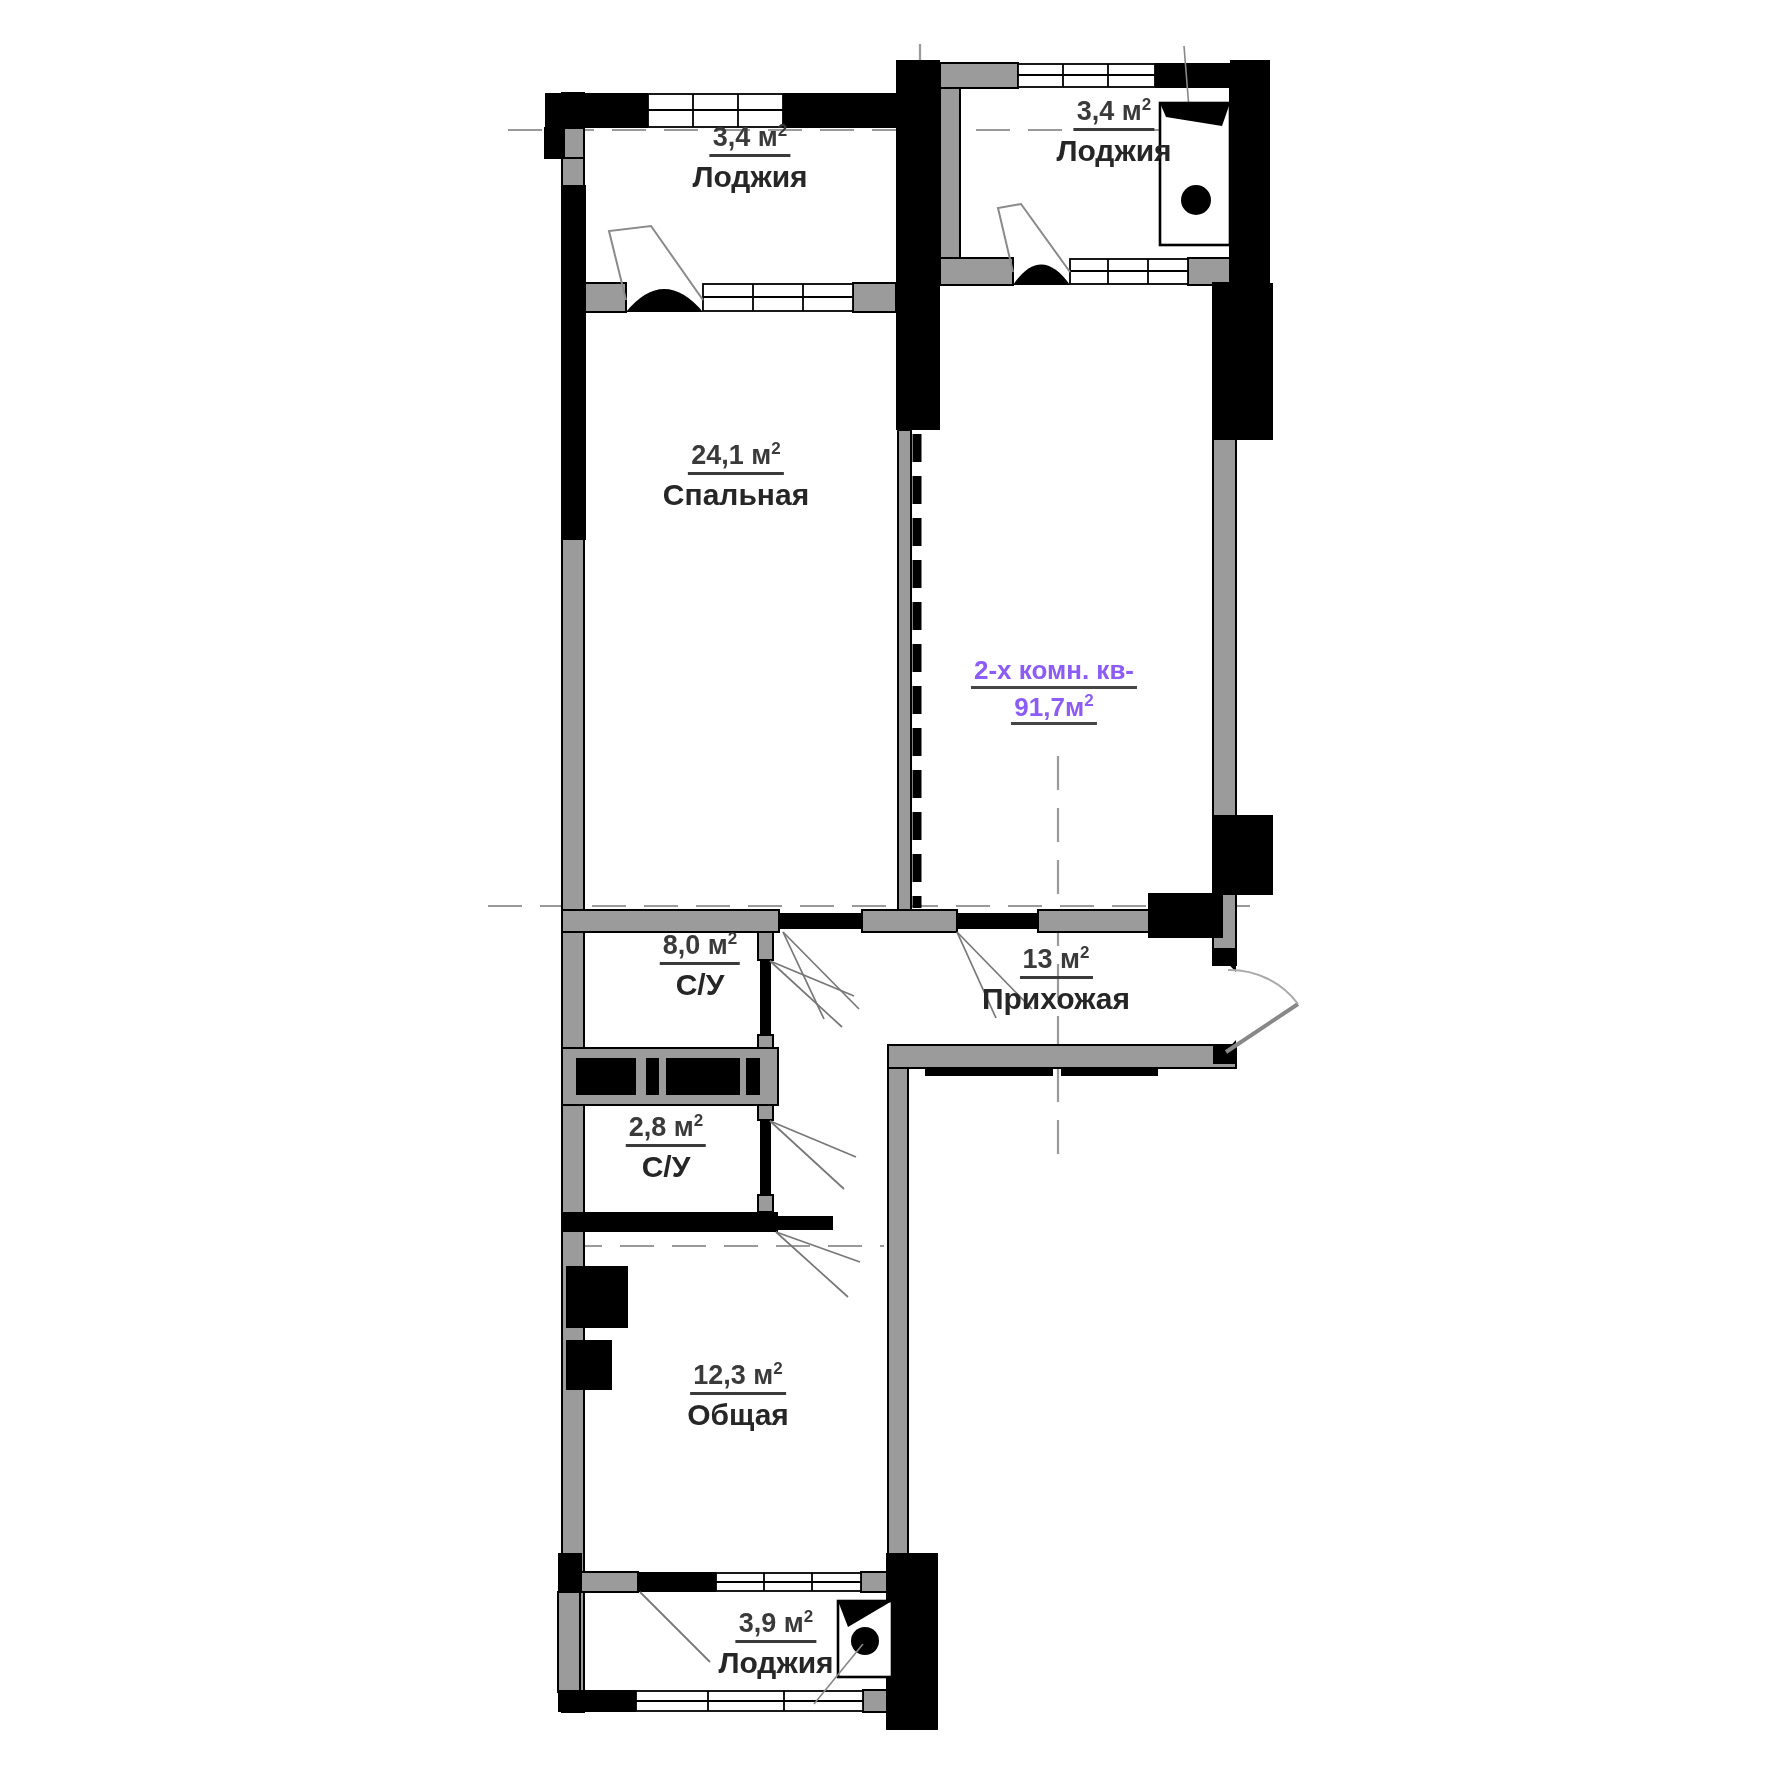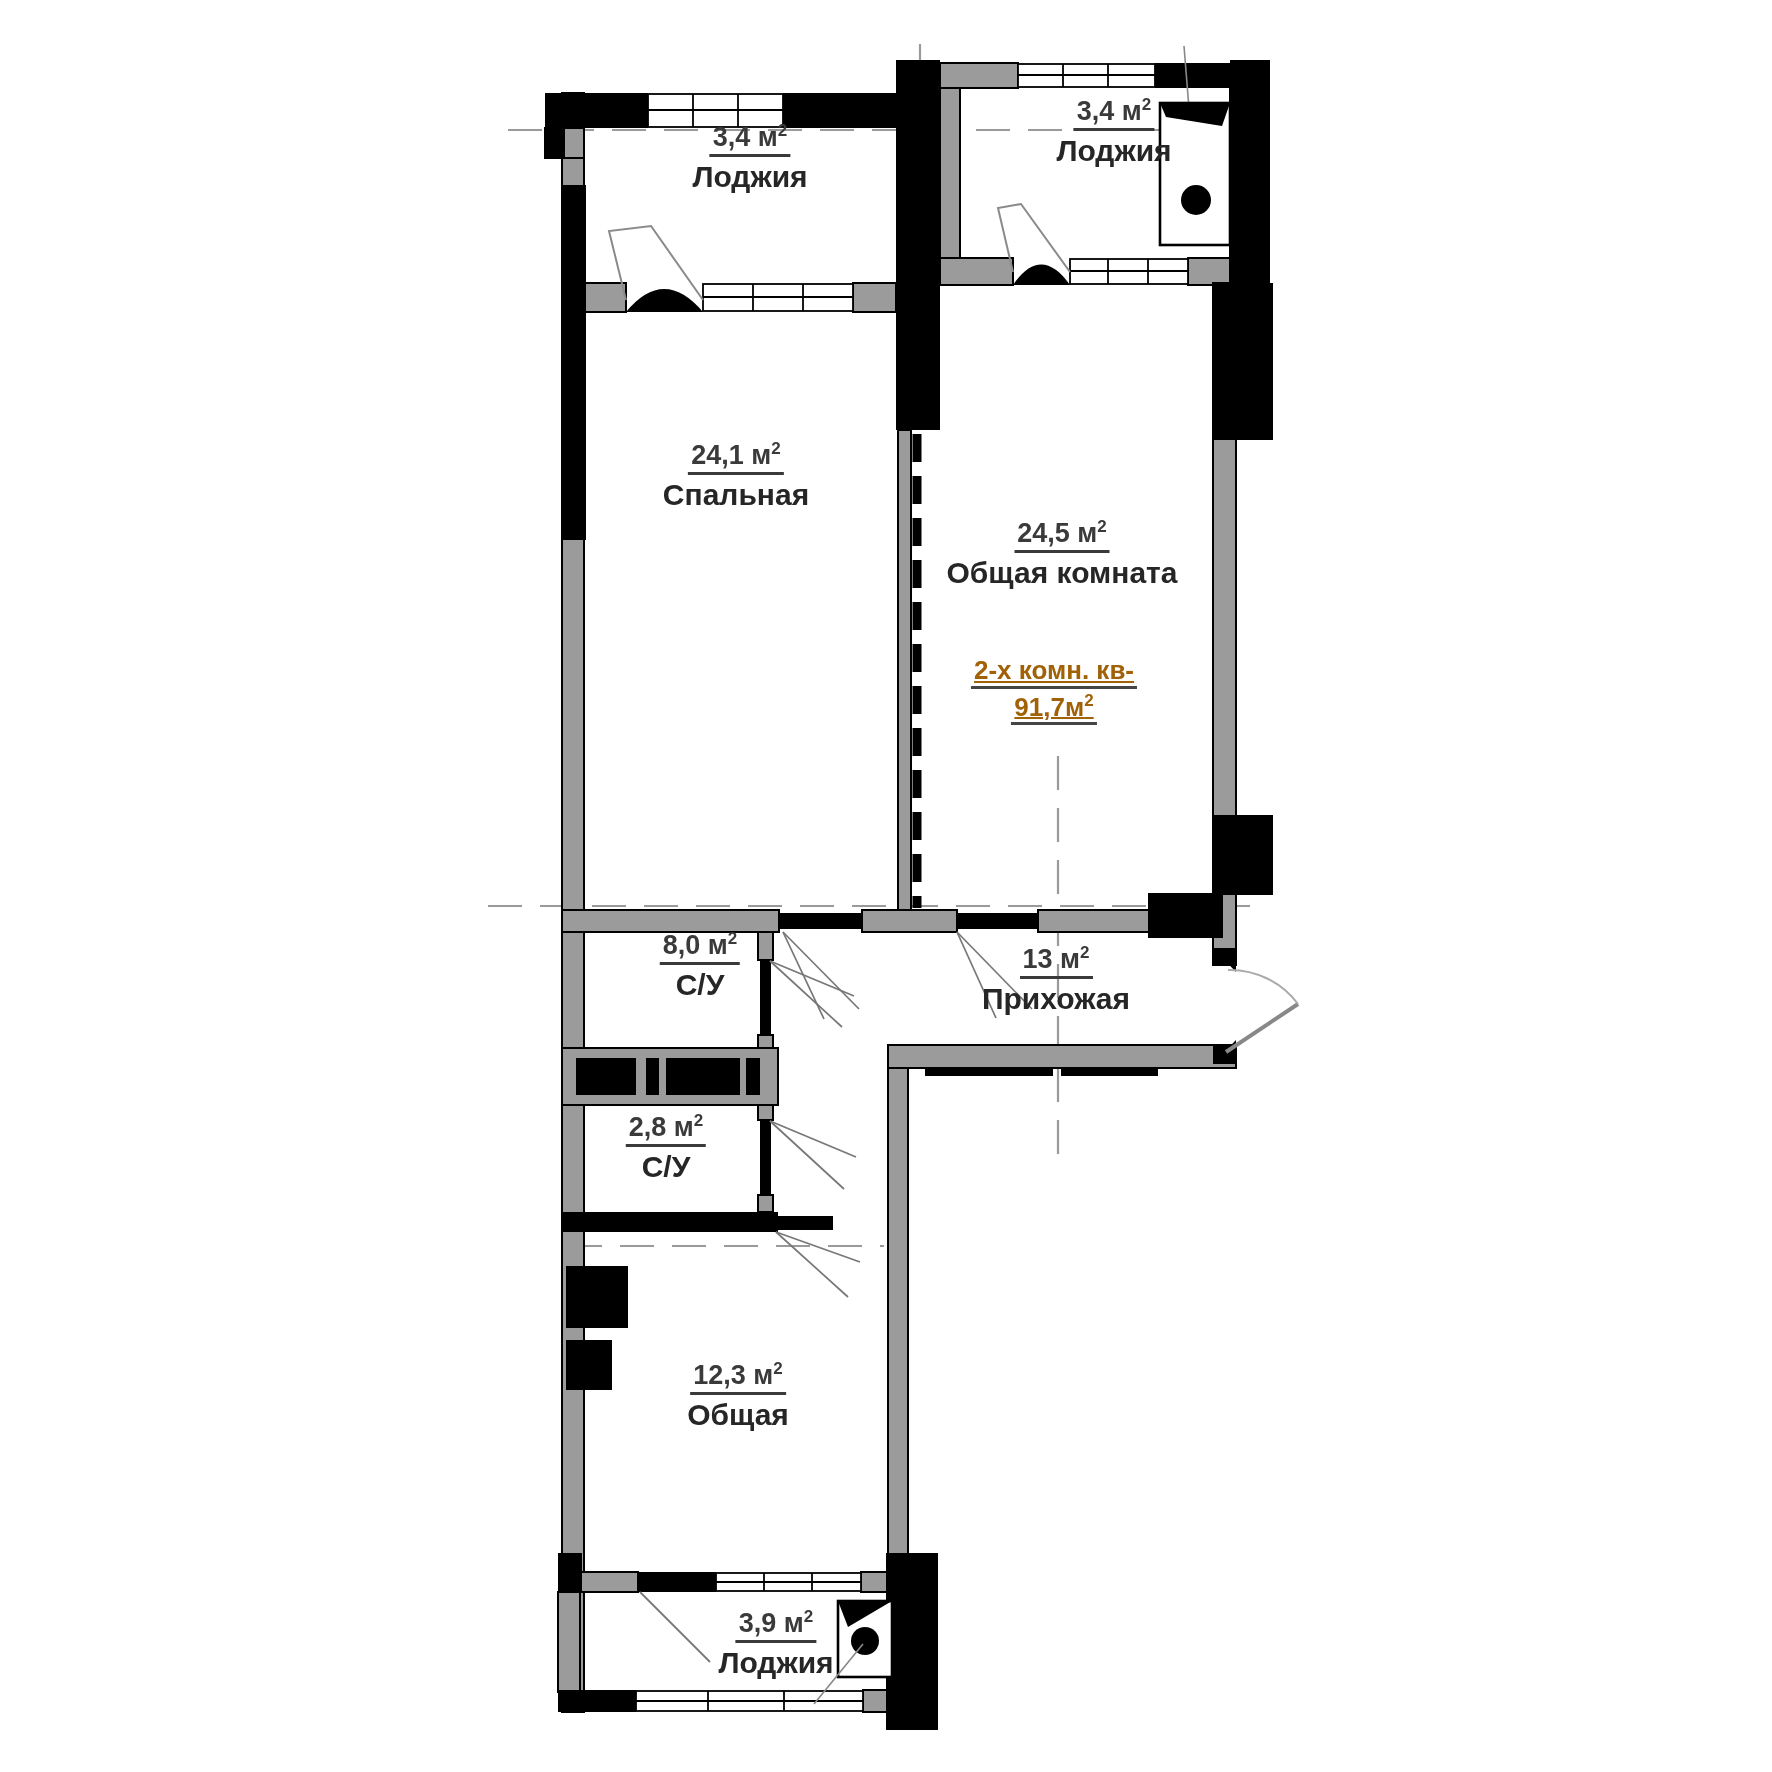--- a/index.html
+++ b/index.html
@@ -30,21 +30,21 @@
     line-height:1.1;
   }
   .area sup{font-size:17px;}
   .rname{
     font-size:30px;
     font-weight:bold;
     color:#262626;
     margin-top:4px;
     line-height:1.05;
   }
-  .apt .area{font-size:26px;color:#a16207;border-bottom-color:#454545;text-decoration:underline;}
+  .apt .area{font-size:26px;color:#8b5cf6;border-bottom-color:#454545;}
   .apt .line2{margin-top:3px;}
 </style>
 </head>
 <body>
 
 <div class="stage">
 
 <svg width="1772" height="1772" viewBox="0 0 1772 1772">
 
   <g stroke="#9a9a9a" stroke-width="2.2" stroke-dasharray="34 18" fill="none">
@@ -241,24 +241,20 @@
 <div class="lbl" style="left:1106px;top:96px">
   <div class="area"><span>3,4 м</span><sup>2</sup></div>
   <div class="rname">Лоджия</div>
 </div>
 
 <div class="lbl" style="left:728px;top:440px">
   <div class="area"><span>24,1 м</span><sup>2</sup></div>
   <div class="rname">Спальная</div>
 </div>
 
-<div class="lbl" style="left:1054px;top:518px">
-  <div class="area"><span>24,5 м</span><sup>2</sup></div>
-  <div class="rname">Общая комната</div>
-</div>
 
 <div class="lbl apt" style="left:1046px;top:656px">
   <div class="area">2-х комн. кв-</div>
   <div class="line2"><span class="area"><span>91,7м</span><sup>2</sup></span></div>
 </div>
 
 <div class="lbl" style="left:692px;top:930px">
   <div class="area"><span>8,0 м</span><sup>2</sup></div>
   <div class="rname">С/У</div>
 </div>

